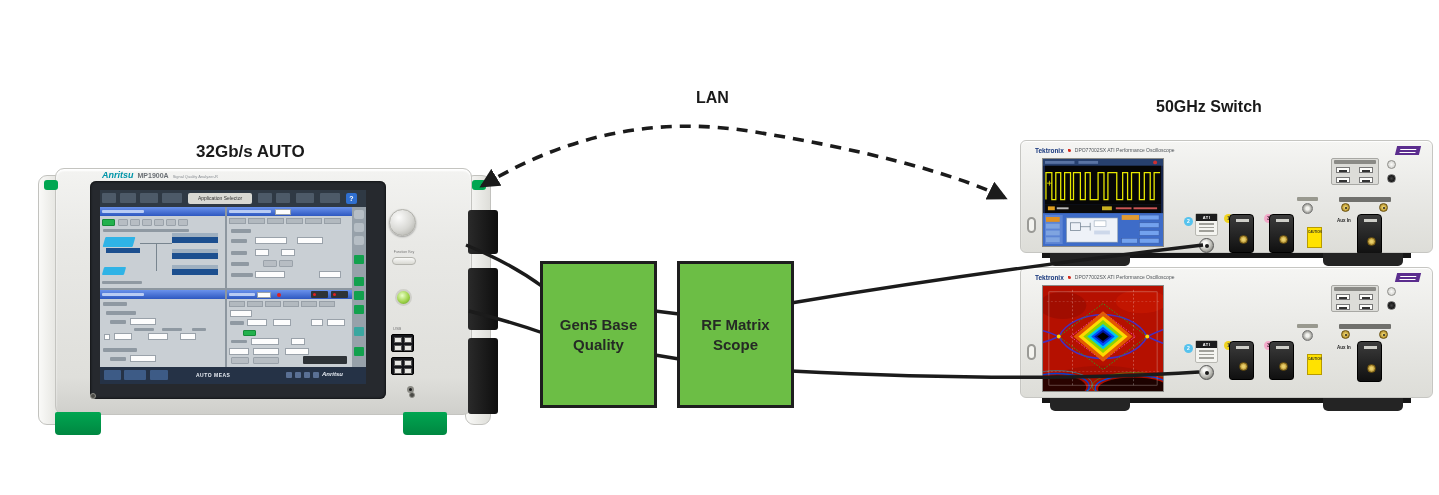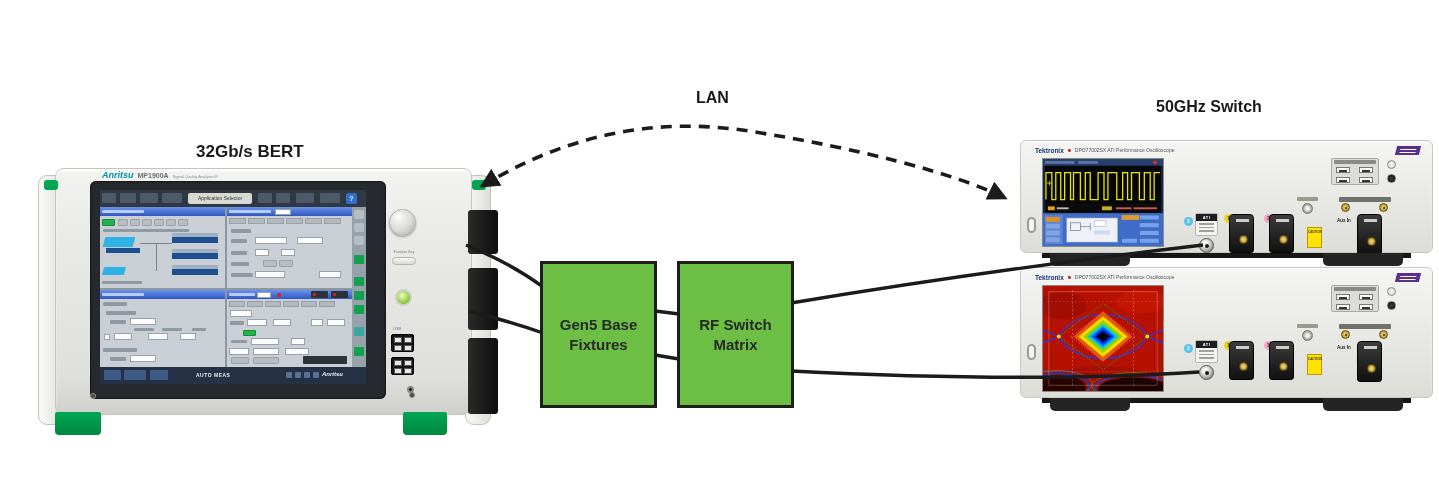--- a/index.html
+++ b/index.html
@@ -157,21 +157,21 @@
   .scope-top .sc-feet { top:113px; } .scope-bottom .sc-feet { top:131px; }
   .sc-feet .fbar { position:absolute; left:8px; right:8px; top:0; height:5px; background:#161616; }
   .sc-feet .foot { position:absolute; top:0; width:80px; height:13px; background:#242424; border-radius:0 0 5px 5px; }
   .sc-feet .f1 { left:16px; } .sc-feet .f2 { right:16px; }
 </style>
 </head>
 <body>
 
 <div class="stage">
 
-  <div class="lbl lbl-bert">32Gb/s BERT</div>
+  <div class="lbl lbl-bert">32Gb/s AUTO</div>
   <div class="lbl lbl-lan">LAN</div>
   <div class="lbl lbl-scope">50GHz Switch</div>
 
   <div class="bert">
     <div class="b-handle b-handle-l"></div>
     <div class="b-handle b-handle-r"></div>
     <div class="b-chassis"></div>
     <div class="b-gcap" style="left:8px; top:16px;"></div>
     <div class="b-gcap" style="left:436px; top:16px;"></div>
     <div class="b-blk" style="top:46px; height:44px;"></div>
@@ -531,25 +531,25 @@
     </div>
     <div class="sc-feet">
       <div class="fbar"></div>
         <div class="foot f1"></div>
         <div class="foot f2"></div>
     </div>
   </div>
 
   <div class="gbox gbox-fixtures">
     <span>Gen5 Base</span>
-    <span>Fixtures</span>
+    <span>Quality</span>
   </div>
   <div class="gbox gbox-rf">
-    <span>RF Switch</span>
-    <span>Matrix</span>
+    <span>RF Matrix</span>
+    <span>Scope</span>
   </div>
 
   <svg class="overlay">
     <defs>
       <marker id="arr" viewBox="0 0 10 10" refX="8.5" refY="5" markerWidth="5.5" markerHeight="5.5" orient="auto-start-reverse">
         <path d="M0,0 L10,5 L0,10 z" fill="#1b1b1b"></path>
       </marker>
     </defs>
     <path d="M482,186 C575,130 665,117 755,132 C855,148 952,172 1005,198" fill="none" stroke="#1b1b1b" stroke-width="3.6" stroke-dasharray="11 8" marker-start="url(#arr)" marker-end="url(#arr)"></path>
     <path d="M466,245 C498,258 520,270 543,287" fill="none" stroke="#1b1b1b" stroke-width="3.4"></path>

